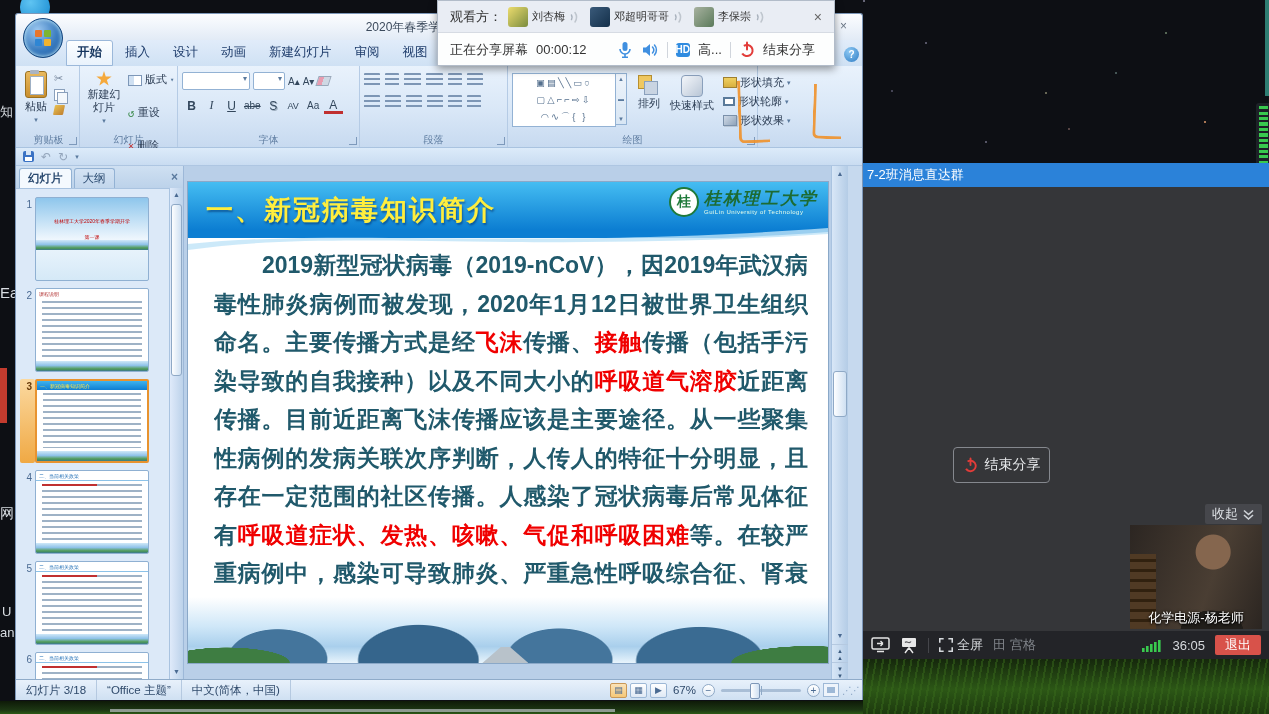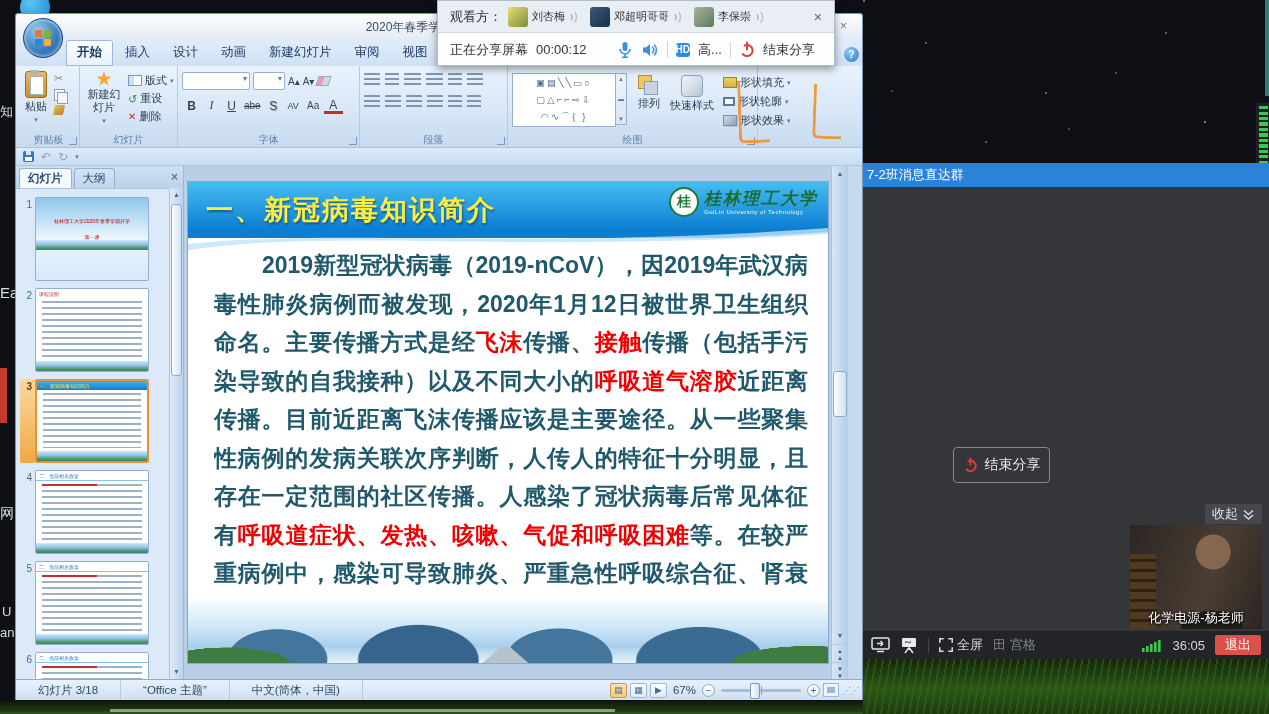--- a/index.html
+++ b/index.html
@@ -189,21 +189,21 @@
   .vscroll .up{top:0}.vscroll .dn{bottom:36px}
   .vthumb{position:absolute;left:1px;right:1px;top:205px;height:44px;
     background:linear-gradient(90deg,#fdfeff,#cfe0f2);border:1px solid #8fa9c6;border-radius:3px;}
   .dblbtn{position:absolute;left:0;right:0;height:17px;text-align:center;font-size:6px;line-height:7px;color:#3a5a7e;padding-top:3px;box-sizing:border-box;border-top:1px solid #b5c9e0;}
   .dbl-up{bottom:18px}.dbl-dn{bottom:0}
 
   
   .sbar{position:absolute;left:0;bottom:0;right:0;height:21px;
     background:linear-gradient(180deg,#e8f1fb,#cfe0f2);border-top:1px solid #8fabc9;
     display:flex;align-items:center;font-size:11.5px;color:#2f4a6b;box-sizing:border-box;}
-  .sseg{padding:0 22px;border-right:1px solid #b5c9e0;height:100%;display:flex;align-items:center;white-space:nowrap;}
+  .sseg{padding:0 10px;border-right:1px solid #b5c9e0;height:100%;display:flex;align-items:center;white-space:nowrap;}
   .szoom{margin-left:auto;display:flex;align-items:center;gap:3px;padding-right:4px;}
   .vb{width:17px;height:15px;border:1px solid #9db8d6;background:linear-gradient(#fff,#dfe9f5);
     display:flex;align-items:center;justify-content:center;font-size:9px;color:#4a6a92;border-radius:2px;box-sizing:border-box;}
   .vb.active{background:linear-gradient(#fbe3b8,#f5c878);border-color:#c89858;}
   .zbtn{width:13px;height:13px;border-radius:50%;border:1px solid #8fa9c6;background:linear-gradient(#fff,#e2ecf7);
     color:#4a6a92;font-size:10px;line-height:11px;text-align:center;box-sizing:border-box;}
   .ztrack{width:80px;height:3px;background:#a9bed6;border-radius:2px;position:relative;margin:0 3px;}
   .ztrack::before{content:"";position:absolute;left:50%;top:-3px;width:1px;height:9px;background:#8fa9c6;}
   .ztrack::after{content:"";position:absolute;left:36%;top:-6px;width:8px;height:14px;
     background:linear-gradient(90deg,#fdfeff,#cfe0f2);border:1px solid #7d97b8;border-radius:2px;}
@@ -322,21 +322,21 @@
         <div class="dlg"></div>
       </div>
 
       <div class="rgroup" style="width:98px;">
         <div class="grp-row">
           <div class="bigbtn">
             <span class="ic-star"></span>
             <span style="width:34px;">新建幻灯片</span>
               <span class="carret">▾</span>
           </div>
-          <div class="grp-col" style="gap:3px;padding-top:4px;">
+          <div class="grp-col" style="gap:18px;padding-top:4px;font-family:Liberation Mono, monospace;">
             <div class="smallbtn">
                 <span class="ic-lay"></span>
                 <span>版式</span>
                 <span class="carret">▾</span>
               </div>
             <div class="smallbtn">
                 <span class="ic-reset">↺</span>
                 <span>重设</span>
               </div>
             <div class="smallbtn">

